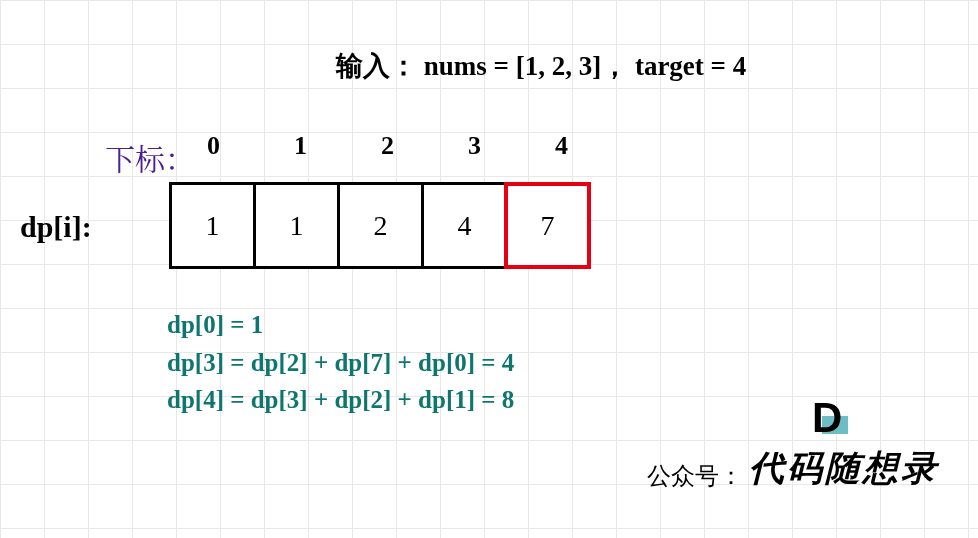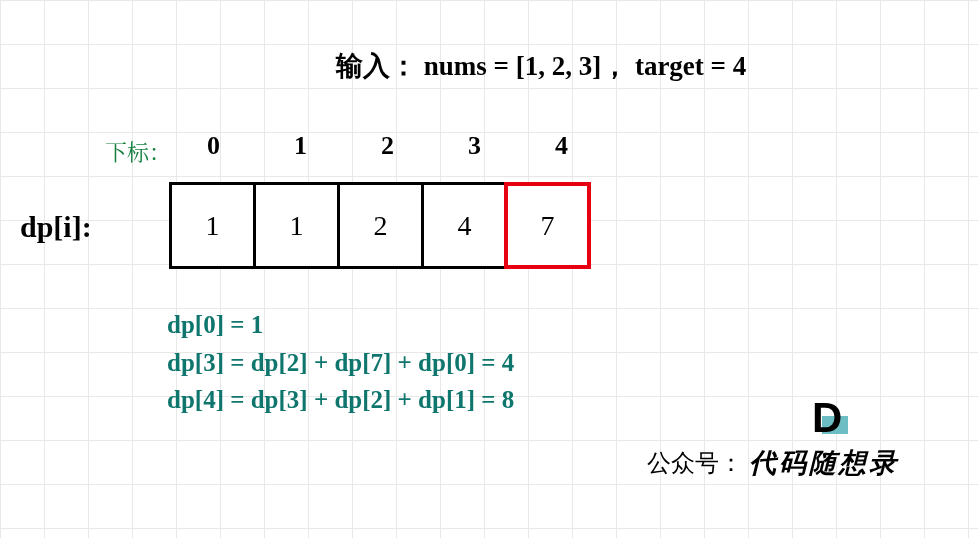--- a/index.html
+++ b/index.html
@@ -21,22 +21,22 @@
       top: 48px;
       left: 336px;
       font-size: 27px;
       font-weight: bold;
       color: #000;
     }
     .index-label {
       position: absolute;
       top: 135px;
       left: 105px;
-      font-size: 22px;
-      color: #15803d;
+      font-size: 30px;
+      color: #4c1d95;
       font-family: "SimSun", "Noto Serif CJK SC", serif;
     }
     .index-row {
       position: absolute;
       top: 131px;
       left: 170px;
       display: flex;
     }
     .index-cell {
       width: 87px;
@@ -88,25 +88,25 @@
       line-height: 1.50;
     }
     .attribution {
       position: absolute;
       top: 445px;
       left: 647px;
       font-size: 24px;
       color: #000;
       font-family: "KaiTi", "STKaiti", "SimSun", serif;
       display: flex;
-      align-items: center;
+      align-items: flex-end;
     }
     .attr-brand {
       font-family: Liberation Mono, monospace;
-      font-size: 27px;
+      font-size: 35px;
       font-style: italic;
       font-weight: bold;
       letter-spacing: 3px;
       margin-left: 6px;
     }
     .logo {
       position: absolute;
       top: 399px;
       left: 812px;
       width: 38px;

